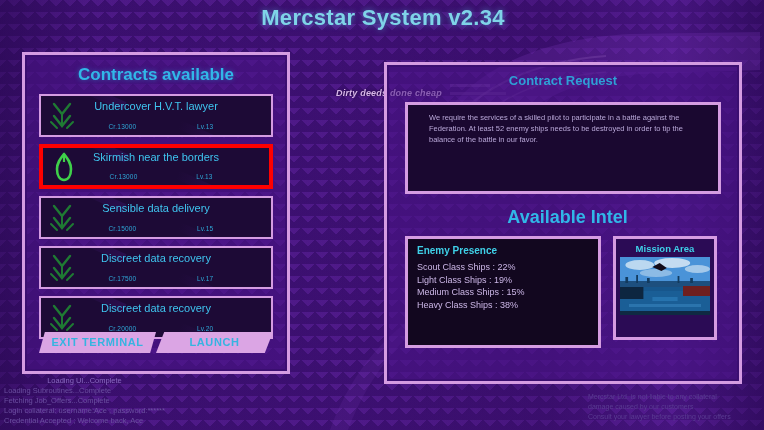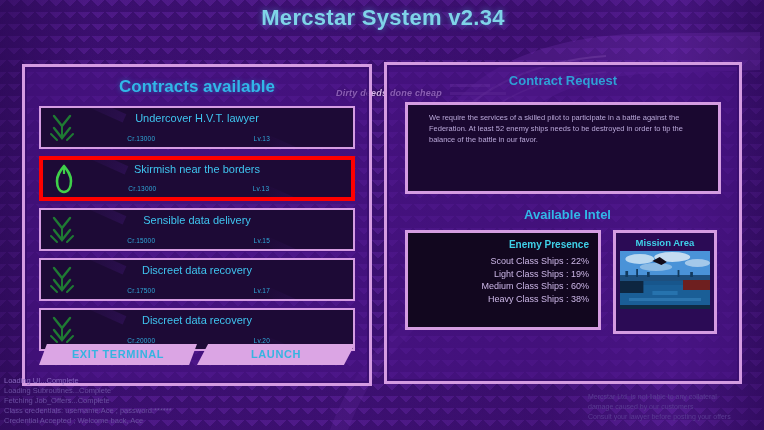--- a/index.html
+++ b/index.html
@@ -55,21 +55,21 @@
 
   
   .panel {
     position:absolute;
     border:3px solid #d59ce2;
     background:rgba(74,20,136,.55);
     box-shadow:inset 0 0 0 2px rgba(58,14,110,.85);
   }
 
   
-  #panel-left { left:22px; top:64px; width:350px; height:322px; }
+  #panel-left { left:22px; top:52px; width:268px; height:322px; }
   #contracts-title {
     text-align:center; color:#31b7e8; font-size:17px; font-weight:bold;
     margin-top:10px; text-shadow:0 0 5px rgba(40,180,235,.5);
   }
   #contract-list { margin:9px 14px 0 14px; }
 
   .contract-row {
     position:relative;
     height:43px; margin-bottom:7px;
     background:#1d0a36;
@@ -121,31 +121,30 @@
   }
   #request-box {
     margin:14px 18px 0 18px; height:92px;
     background:#1a0830; border:3px solid #d59ce2;
     position:relative; overflow:hidden;
   }
   #request-text {
     padding:7px 21px; color:#b9a8d8; font-size:7.5px; line-height:11px;
   }
   #intel-title {
-    text-align:center; color:#31b7e8; font-size:13px; font-weight:bold;
+    text-align:center; color:#31b7e8; font-size:18px; font-weight:bold;
     margin-top:13px;
     padding-left:9px;
   }
   #intel-row { display:flex; gap:12px; margin:8px 18px 0 18px; }
 
   #enemy-box {
-    flex:0 0 196px; height:100px;
+    flex:0 0 196px; height:112px;
     background:#12071f; border:3px solid #d59ce2;
     padding:6px 9px;
-    text-align:right;
   }
   #enemy-title { color:#3fd0e8; font-size:10px; font-weight:bold; margin-bottom:5px; }
   .enemy-line { color:#cbb6e6; font-size:9px; line-height:12.5px; }
 
   #mission-box {
     flex:0 0 104px; height:104px;
     background:#2b0b55; border:3px solid #d59ce2;
     padding:4px;
   }
   #mission-title { color:#3fd0e8; font-size:9.5px; font-weight:bold; text-align:center; margin-bottom:3px; }
@@ -158,21 +157,21 @@
   #tagline {
     position:absolute; left:336px; top:88px;
     color:#d7b7e8; font-size:9px; font-style:italic; font-weight:bold;
     letter-spacing:.2px;
     text-shadow:0 0 3px rgba(0,0,0,.5);
   }
   #boot-log {
     position:absolute; left:4px; bottom:4px;
     color:#6b4fa0; font-size:7.5px; line-height:10px;
   }
-  #boot-log div:first-child { color:#8a6ac0; }
+  #boot-log div:first-child { color:#8a6ac0;text-align:center; }
   #disclaimer {
     position:absolute; right:6px; bottom:8px; text-align:left;
     color:#5a3c92; font-size:7px; line-height:10px; width:170px;
   }
 </style>
 </head>
 <body>
 
 <div id="bg"></div>
 <div id="bg-band"></div>
@@ -282,21 +281,21 @@
   <div id="request-box">
     <div id="request-text">We require the services of a skilled pilot to participate in a battle against the Federation. At least 52 enemy ships needs to be destroyed in order to tip the balance of the battle in our favor.</div>
   </div>
   <div id="intel-title">Available Intel</div>
   <div id="intel-row">
     <div id="enemy-box">
       <div id="enemy-title">Enemy Presence</div>
       <div id="enemy-lines">
           <div class="enemy-line">Scout Class Ships : 22%</div>
           <div class="enemy-line">Light Class Ships : 19%</div>
-          <div class="enemy-line">Medium Class Ships : 60%</div>
+          <div class="enemy-line">Medium Class Ships : 15%</div>
           <div class="enemy-line">Heavy Class Ships : 38%</div>
         </div>
     </div>
     <div id="mission-box">
       <div id="mission-title">Mission Area</div>
       <div id="mission-thumb">
         <svg viewBox="0 0 100 58" width="100%" height="100%" preserveAspectRatio="none">
           <rect x="0" y="0" width="100" height="26" fill="#4a93d8"></rect>
           <ellipse cx="22" cy="8" rx="16" ry="5" fill="#cfe4f5" opacity=".85"></ellipse>
           <ellipse cx="58" cy="6" rx="20" ry="5" fill="#e2eef8" opacity=".8"></ellipse>
@@ -319,20 +318,20 @@
         </svg>
       </div>
     </div>
   </div>
 </div>
 
 <div id="boot-log">
     <div>Loading UI...Complete</div>
     <div>Loading Subroutines...Complete</div>
     <div>Fetching Job_Offers...Complete</div>
-    <div>Class credentials: username:Ace ; password:******</div>
+    <div>Login collateral: username:Ace ; password:******</div>
     <div>Credential Accepted ; Welcome back, Ace</div>
   </div>
 <div id="disclaimer">
     <div>Mercstar Ltd. is not liable to any collateral</div>
     <div>damage caused by our customers</div>
     <div>Consult your lawyer before posting your offers</div>
   </div>
 
 </body></html>

